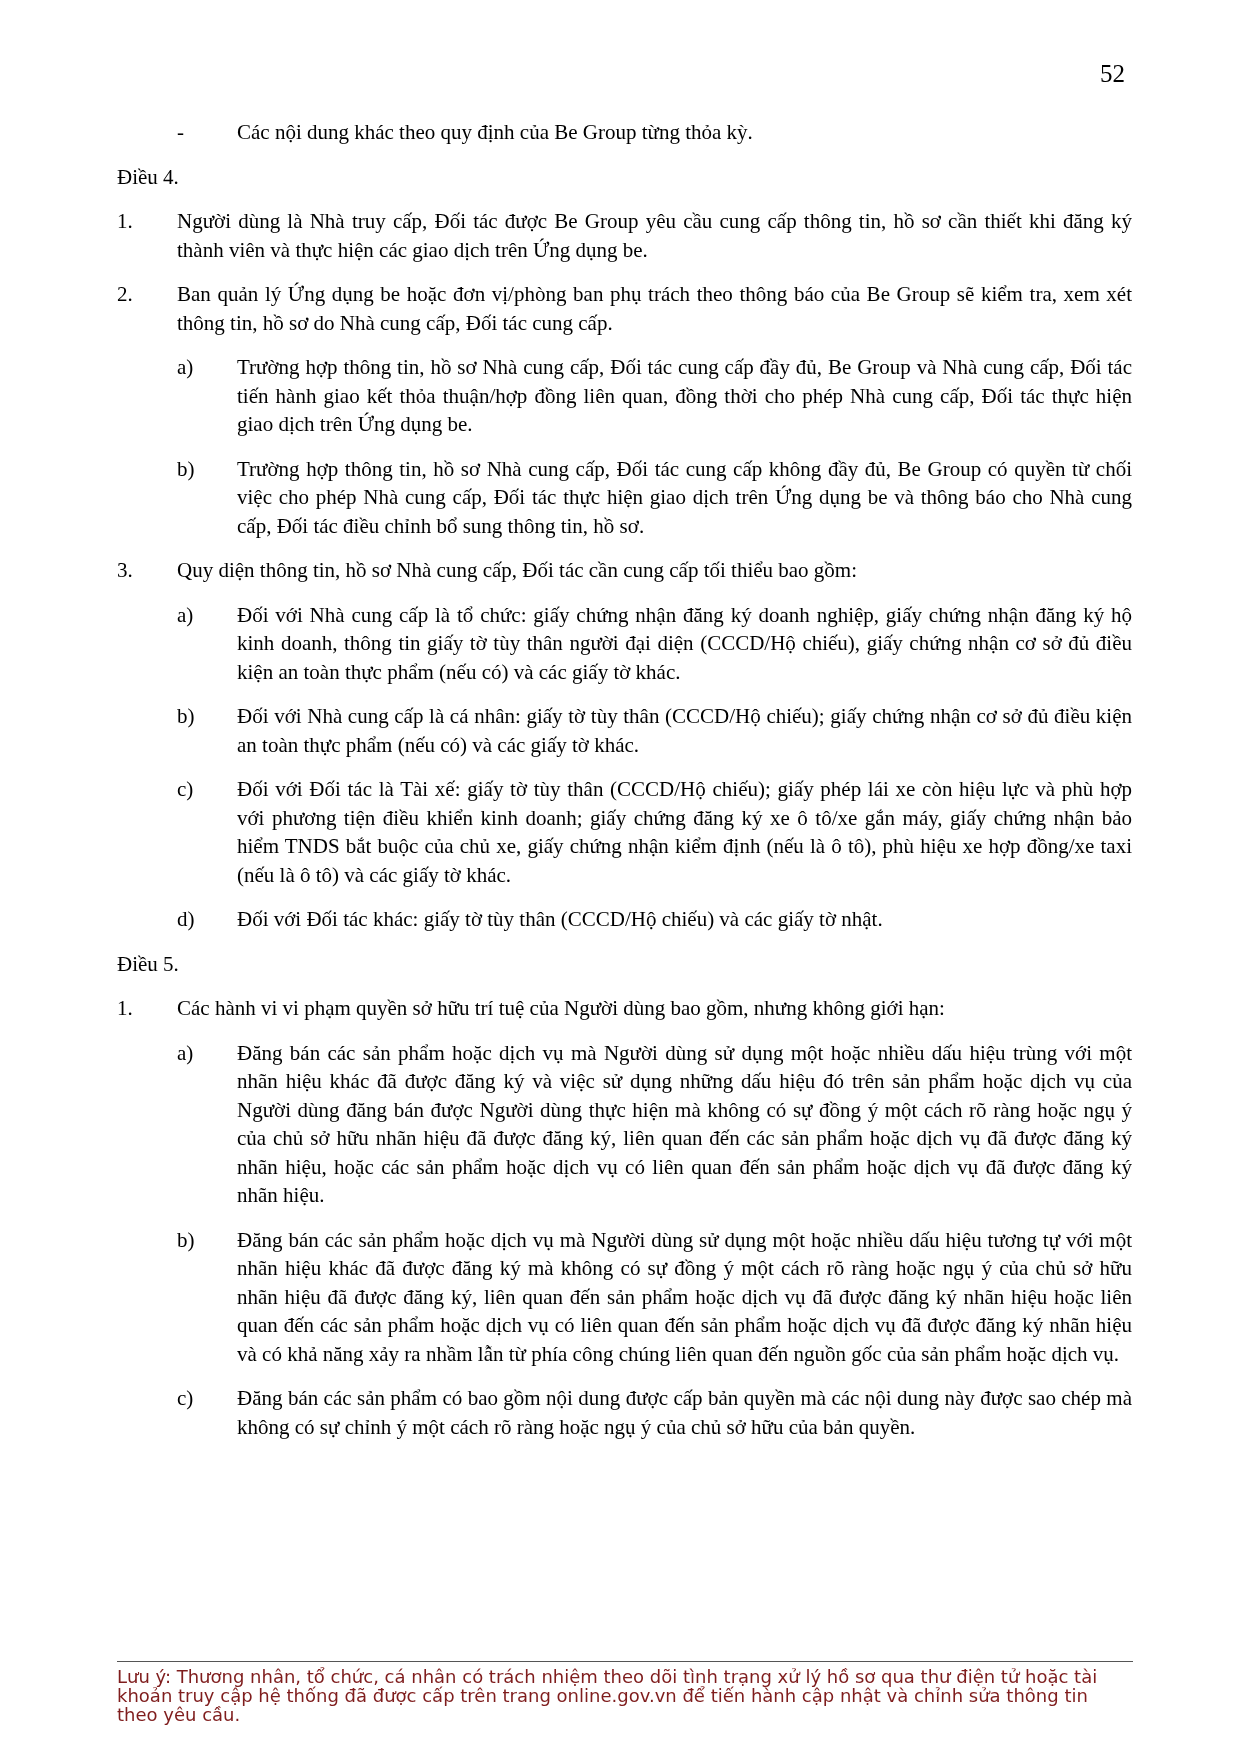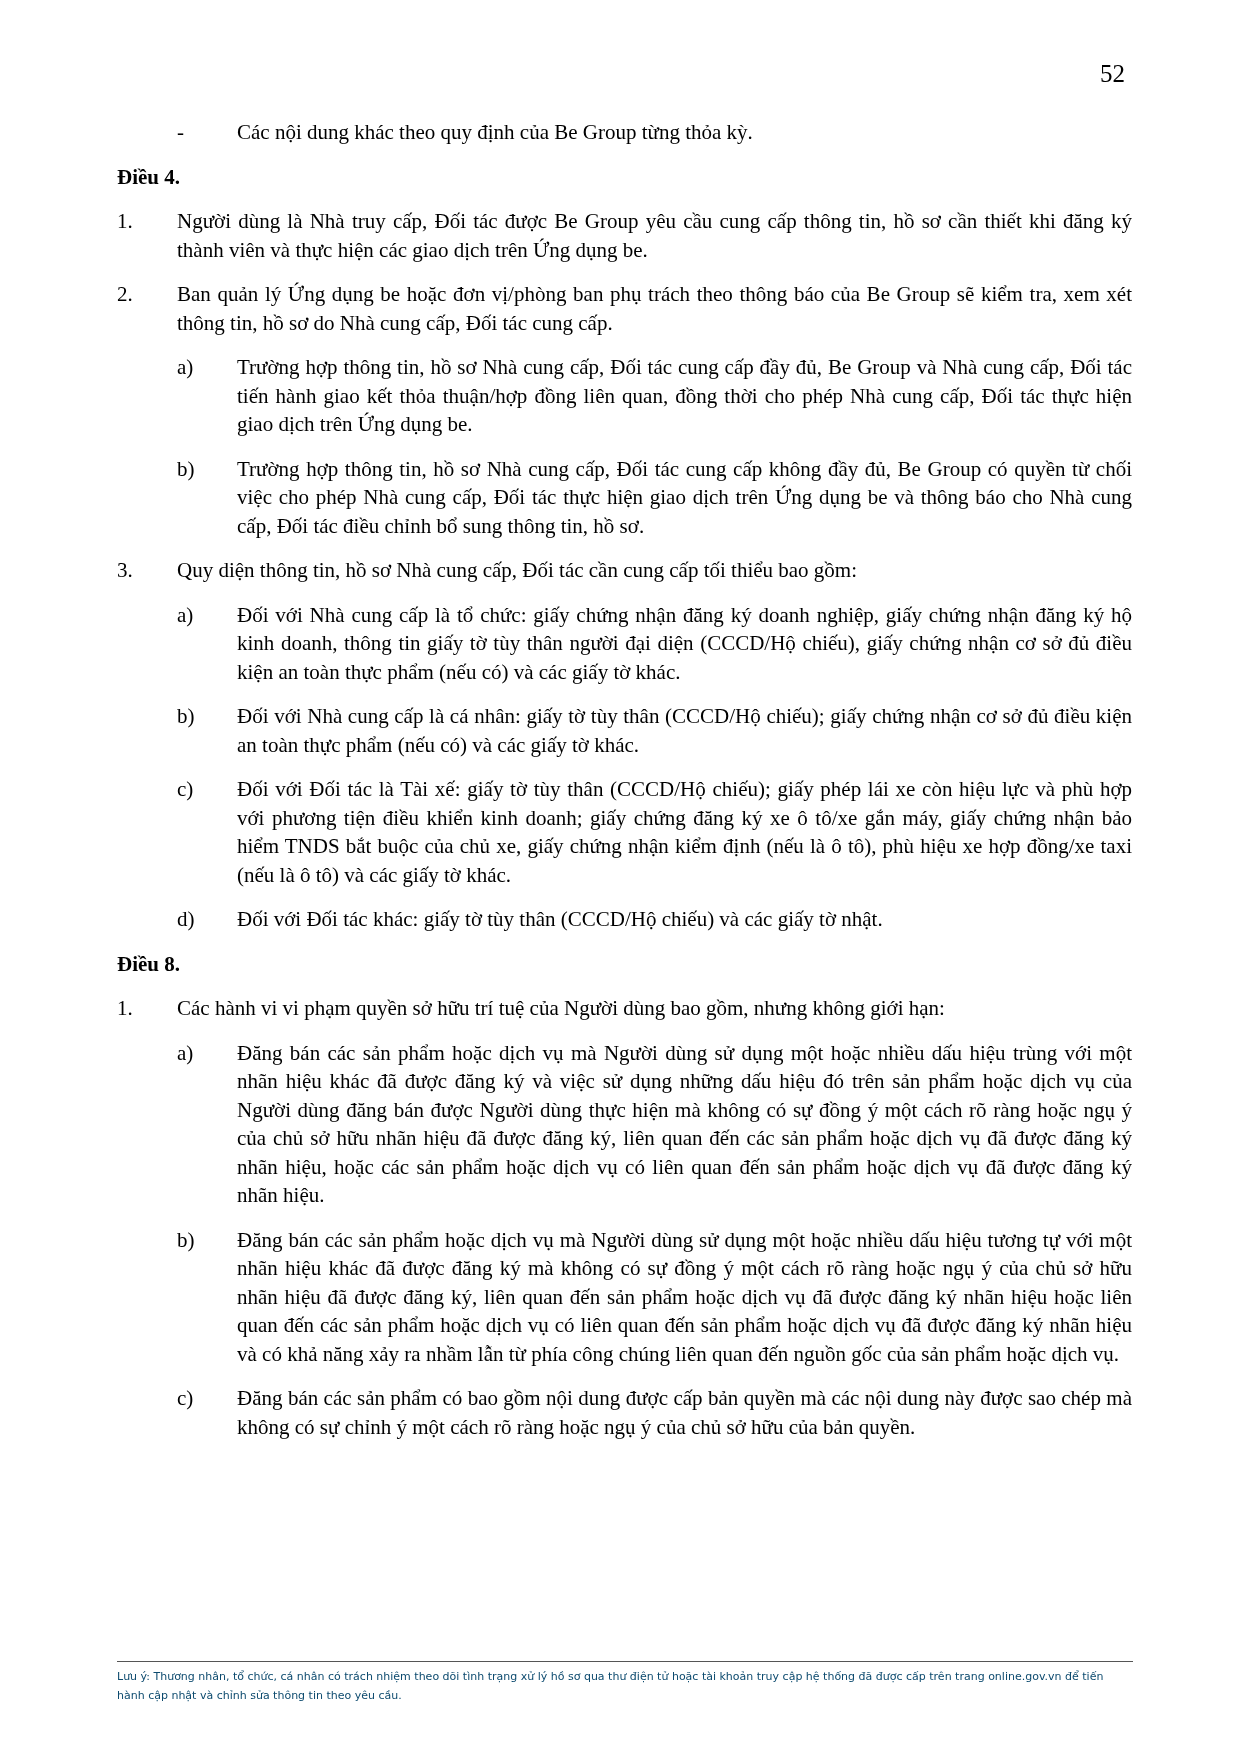--- a/index.html
+++ b/index.html
@@ -4,26 +4,26 @@
 <style>
   html, body { margin: 0; padding: 0; background: #ffffff; }
   body { width: 1241px; height: 1754px; position: relative; overflow: hidden;
          font-family: "Liberation Serif", serif; color: #000; }
   .page-num { position: absolute; top: 60px; left: 1100px; font-size: 25px; }
   .content { position: absolute; left: 117px; top: 118px; width: 1015px; font-size: 21px; line-height: 28.5px; }
   .row { display: flex; margin-bottom: 16px; }
   .marker { flex: 0 0 60px; }
   .text { flex: 1; text-align: justify; }
   .sub { margin-left: 60px; }
-  .heading { display: flex; font-weight: bold; margin-bottom: 16px; }
+  .heading { display: flex; font-weight: normal; margin-bottom: 16px; }
   .heading .num { flex: 0 0 107px; }
   .dash { margin-left: 60px; }
   .dash .marker { flex: 0 0 60px; }
   .footer-line { position: absolute; left: 117px; top: 1661px; width: 1016px; border-top: 1px solid #555; }
-  .footer { position: absolute; left: 117px; top: 1667px; width: 1016px; font-family: "DejaVu Sans", sans-serif; font-size: 11px; line-height: 19px; color: #0c4a6e; }
+  .footer { position: absolute; left: 117px; top: 1667px; width: 1016px; font-family: "DejaVu Sans", sans-serif; font-size: 18px; line-height: 19px; color: #7f1d1d; }
 </style>
 </head>
 <body>
 
 <div class="page-num">52</div>
 
 <div class="content">
   <div class="row dash">
     <span class="marker">-</span>
     <span class="text">Các nội dung khác theo quy định của Be Group từng thỏa kỳ.</span>
@@ -64,21 +64,21 @@
   <div class="row sub">
     <span class="marker">c)</span>
     <span class="text">Đối với Đối tác là Tài xế: giấy tờ tùy thân (CCCD/Hộ chiếu); giấy phép lái xe còn hiệu lực và phù hợp với phương tiện điều khiển kinh doanh; giấy chứng đăng ký xe ô tô/xe gắn máy, giấy chứng nhận bảo hiểm TNDS bắt buộc của chủ xe, giấy chứng nhận kiểm định (nếu là ô tô), phù hiệu xe hợp đồng/xe taxi (nếu là ô tô) và các giấy tờ khác.</span>
   </div>
   <div class="row sub">
     <span class="marker">d)</span>
     <span class="text">Đối với Đối tác khác: giấy tờ tùy thân (CCCD/Hộ chiếu) và các giấy tờ nhật.</span>
   </div>
 
   <div class="heading">
-    <span class="num">Điều 8.</span>
+    <span class="num">Điều 5.</span>
   </div>
   <div class="row">
     <span class="marker">1.</span>
     <span class="text">Các hành vi vi phạm quyền sở hữu trí tuệ của Người dùng bao gồm, nhưng không giới hạn:</span>
   </div>
   <div class="row sub">
     <span class="marker">a)</span>
     <span class="text">Đăng bán các sản phẩm hoặc dịch vụ mà Người dùng sử dụng một hoặc nhiều dấu hiệu trùng với một nhãn hiệu khác đã được đăng ký và việc sử dụng những dấu hiệu đó trên sản phẩm hoặc dịch vụ của Người dùng đăng bán được Người dùng thực hiện mà không có sự đồng ý một cách rõ ràng hoặc ngụ ý của chủ sở hữu nhãn hiệu đã được đăng ký, liên quan đến các sản phẩm hoặc dịch vụ đã được đăng ký nhãn hiệu, hoặc các sản phẩm hoặc dịch vụ có liên quan đến sản phẩm hoặc dịch vụ đã được đăng ký nhãn hiệu.</span>
   </div>
   <div class="row sub">

